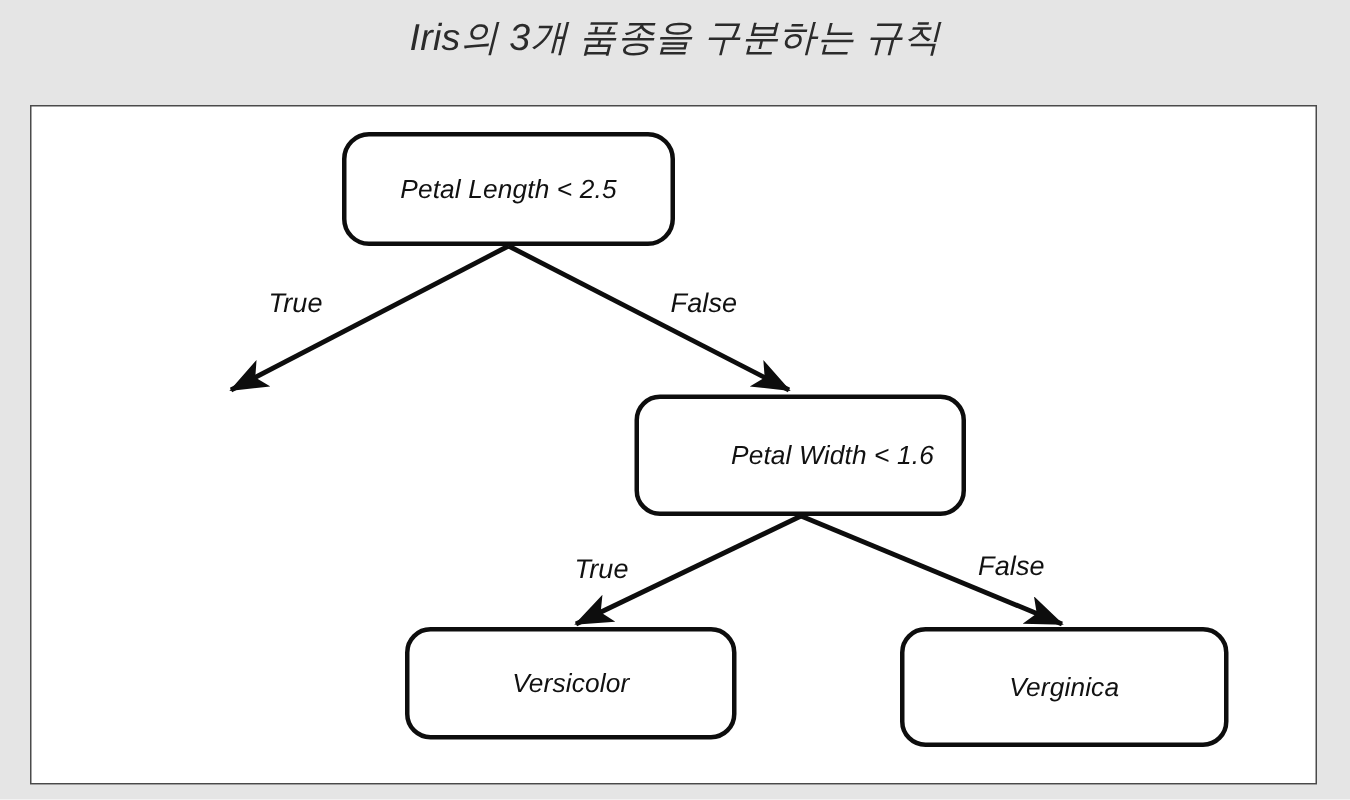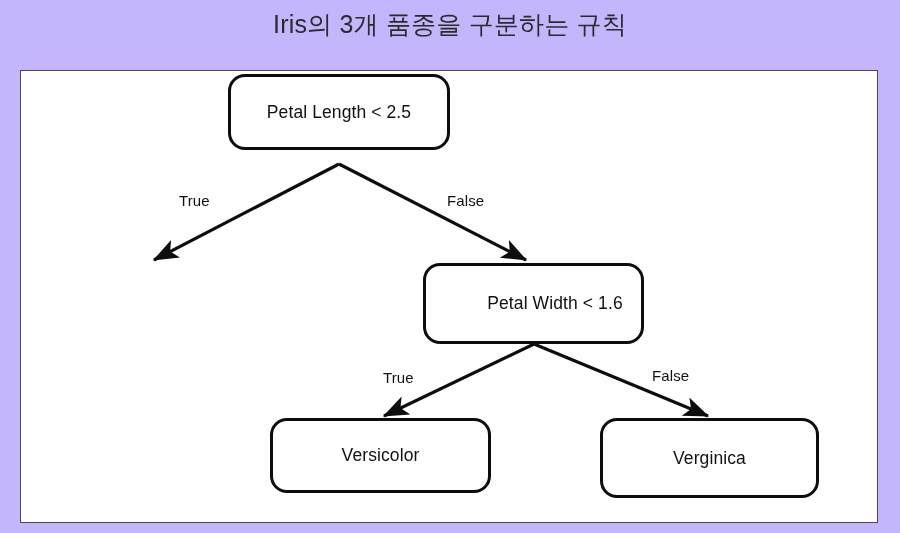--- a/index.html
+++ b/index.html
@@ -12,21 +12,22 @@
     height: 533px;
     font-family: "Liberation Sans", "DejaVu Sans", sans-serif;
     color: #1a1a1a;
     overflow: hidden;
     position: relative;
   }
   #page {
     position: relative;
     width: 900px;
     height: 533px;
-    background: #c4b5fd;
+    background: #e5e5e5;
+    font-style: italic;
   }
   #title {
     position: absolute;
     left: 0;
     top: 8px;
     width: 900px;
     text-align: center;
     font-size: 25px;
     font-weight: 400;
     letter-spacing: 0.2px;
@@ -59,27 +60,27 @@
     display: flex;
     align-items: center;
     justify-content: center;
     font-size: 17.5px;
     color: #111111;
     white-space: nowrap;
     letter-spacing: 0.1px;
   }
   .edge-label {
     position: absolute;
-    font-size: 15px;
+    font-size: 18px;
     color: #111111;
     white-space: nowrap;
     letter-spacing: 0.1px;
   }
   
-  #node-root        { left: 207px; top:  3px; width: 222px; height: 76px; }
+  #node-root        { left: 207px; top:  17px; width: 222px; height: 76px; border-radius: 18px; }
   #node-setosa      { left:  16px; top: 191px; width: 217px; height: 80px; }
   #node-petalwidth  { left: 402px; top: 192px; width: 221px; height: 81px; padding-left: 43px; }
   #node-versicolor  { left: 249px; top: 347px; width: 221px; height: 75px; }
   #node-verginica   { left: 579px; top: 347px; width: 219px; height: 80px; }
 
   #label-true-1  { left: 158px; top: 121px; }
   #label-false-1 { left: 426px; top: 121px; }
   #label-true-2  { left: 362px; top: 298px; }
   #label-false-2 { left: 631px; top: 296px; }
 </style>

